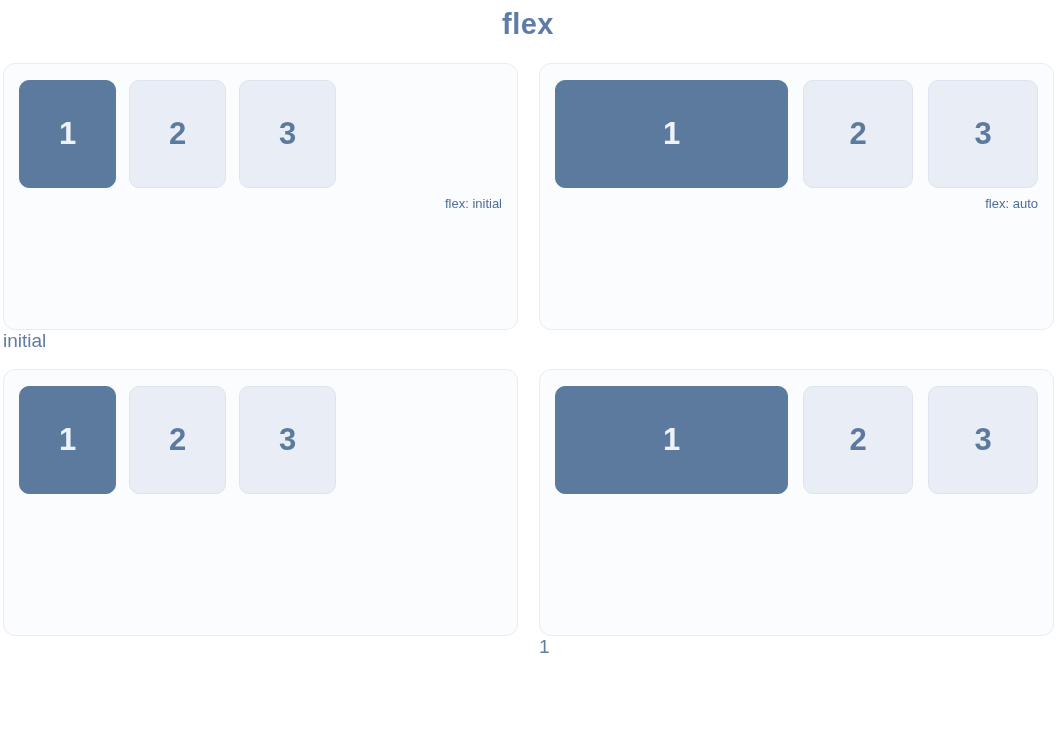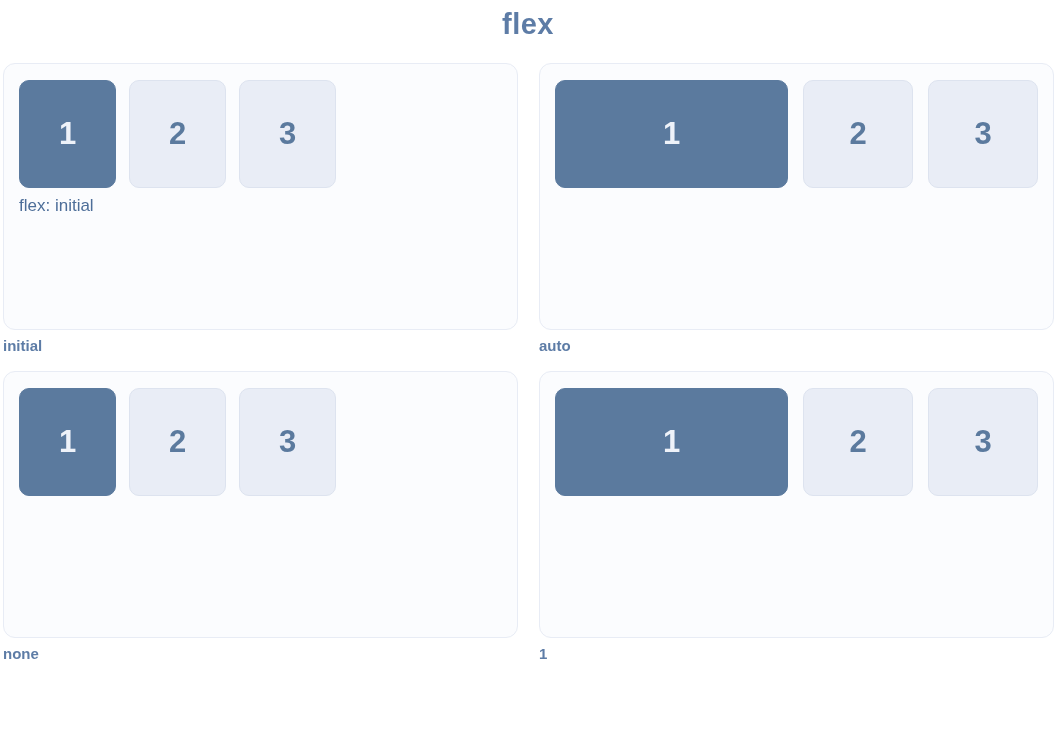--- a/index.html
+++ b/index.html
@@ -76,28 +76,28 @@
     background: var(--box-active-bg);
     border-color: var(--box-active-bg);
     color: var(--box-active-text);
   }
   .grow .box.active {
     flex: 1 1 auto;
     width: auto;
   }
   .flex-label {
     margin-top: 8px;
-    font-size: 17px;
+    font-size: 13px;
     font-weight: 500;
     color: var(--label);
+    text-align: right;
   }
   .caption {
-    margin-top: 7px;
-    font-size: 15px;
-    font-weight: 700;
+    font-size: 19px;
+    font-weight: 400;
     color: var(--caption);
   }
 </style>
 </head>
 <body>
 
 <div class="page">
 
   <h1 class="title">flex</h1>
 
@@ -115,33 +115,32 @@
       <div class="caption">initial</div>
     </section>
 
     <section class="cell">
       <div class="panel grow">
         <div class="boxes">
           <div class="box active">1</div>
           <div class="box">2</div>
           <div class="box">3</div>
         </div>
+        <div class="flex-label">flex: auto</div>
       </div>
-      <div class="caption">auto</div>
     </section>
 
     <section class="cell">
       <div class="panel">
         <div class="boxes">
           <div class="box active">1</div>
           <div class="box">2</div>
           <div class="box">3</div>
         </div>
       </div>
-      <div class="caption">none</div>
     </section>
 
     <section class="cell">
       <div class="panel grow">
         <div class="boxes">
           <div class="box active">1</div>
           <div class="box">2</div>
           <div class="box">3</div>
         </div>
       </div>

